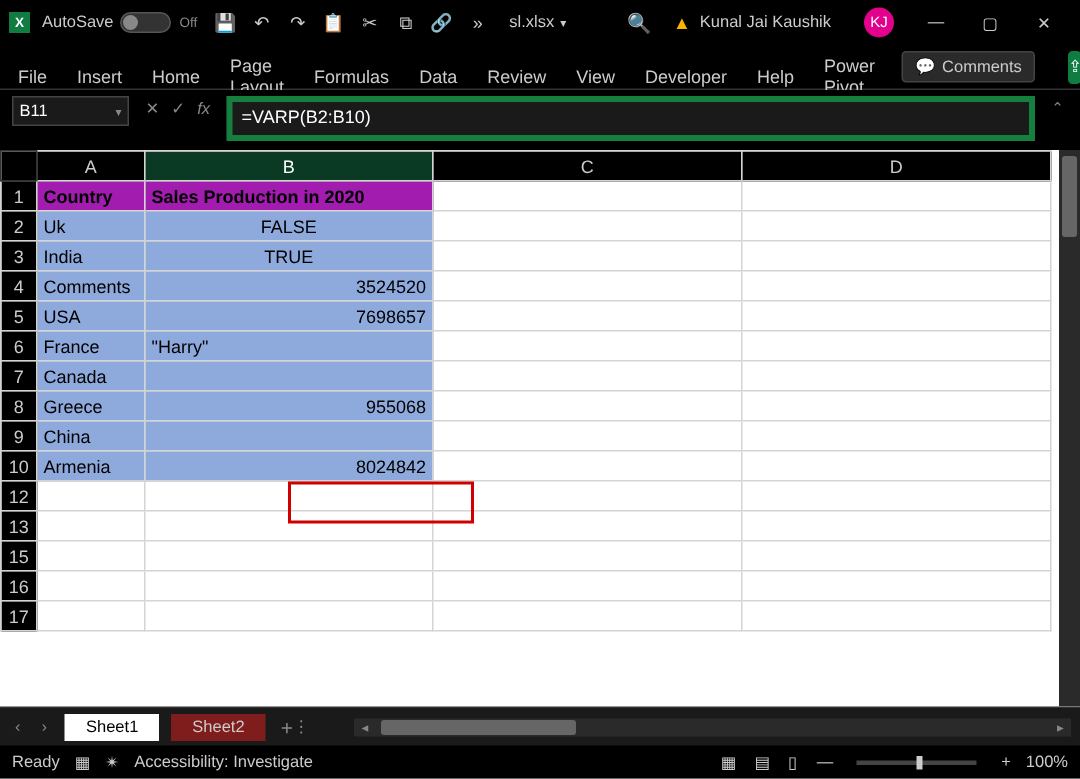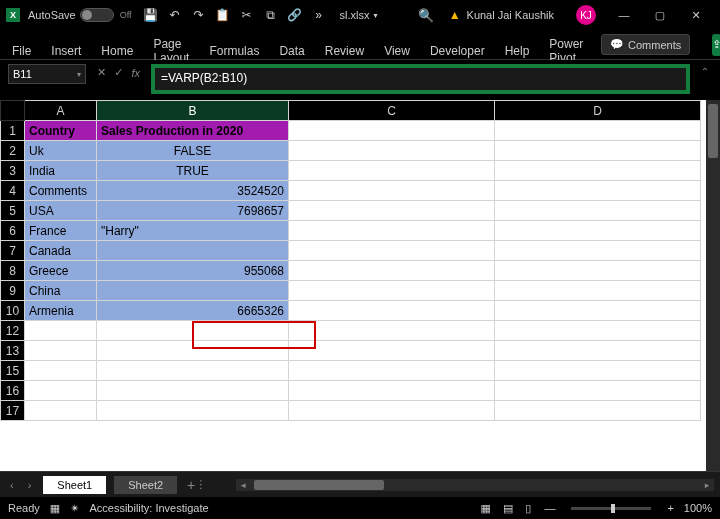--- a/index.html
+++ b/index.html
@@ -49,21 +49,21 @@
   .right { text-align: right; }
   .active-cell { outline: 2px solid #107c41; outline-offset: -1px; background: #e8e8e8 !important; }
   .highlight-box { position: absolute; border: 2px solid #d00000; pointer-events: none; left: 192px; top: 221px; width: 124px; height: 28px; }
   .vscroll { position: absolute; right: 0; top: 0; width: 14px; height: 100%; background: #2a2a2a; }
   .vscroll-thumb { position: absolute; top: 4px; left: 2px; width: 10px; height: 54px; background: #666; border-radius: 2px; }
   
   .sheet-bar { height: 26px; background: #1a1a1a; display: flex; align-items: center; padding: 0 6px; font-size: 11px; border-top: 1px solid #333; }
   .sheet-nav { display: flex; gap: 6px; color: #888; }
   .sheet-nav span { cursor: pointer; padding: 2px 4px; }
   .sheet-tab { background: #fff; color: #000; padding: 3px 14px; margin-left: 8px; cursor: pointer; }
-  .sheet-tab.inactive { background: #404040; color: #ccc; }
+  .sheet-tab.inactive { background: #7f1d1d; color: #ccc; }
   .sheet-add { color: #888; margin-left: 10px; cursor: pointer; font-size: 14px; }
   .hscroll { flex: 1; margin-left: 30px; height: 12px; background: #2a2a2a; display: flex; align-items: center; position: relative; }
   .hscroll-arrow { width: 14px; text-align: center; color: #888; font-size: 9px; cursor: pointer; }
   .hscroll-thumb { position: absolute; left: 18px; width: 130px; height: 10px; top: 1px; background: #666; border-radius: 2px; }
   
   .status-bar { height: 22px; background: #000; display: flex; align-items: center; padding: 0 8px; font-size: 11px; color: #ccc; gap: 10px; }
   .status-bar .spacer2 { flex: 1; }
   .view-icons { display: flex; gap: 6px; align-items: center; }
   .view-icons span { cursor: pointer; padding: 0 3px; }
   .zoom-slider { width: 80px; height: 3px; background: #444; position: relative; margin: 0 6px; }
@@ -207,21 +207,21 @@
     <tr>
           <th class="rowh">9</th>
           <td class="data-cell">China</td>
           <td class="data-cell"></td>
           <td></td>
           <td></td>
         </tr>
     <tr>
           <th class="rowh">10</th>
           <td class="data-cell">Armenia</td>
-          <td class="data-cell right">6665326</td>
+          <td class="data-cell right">8024842</td>
           <td></td>
           <td></td>
         </tr>
     <tr>
           <th class="rowh">12</th>
           <td></td>
           <td></td>
           <td></td>
           <td></td>
         </tr>

